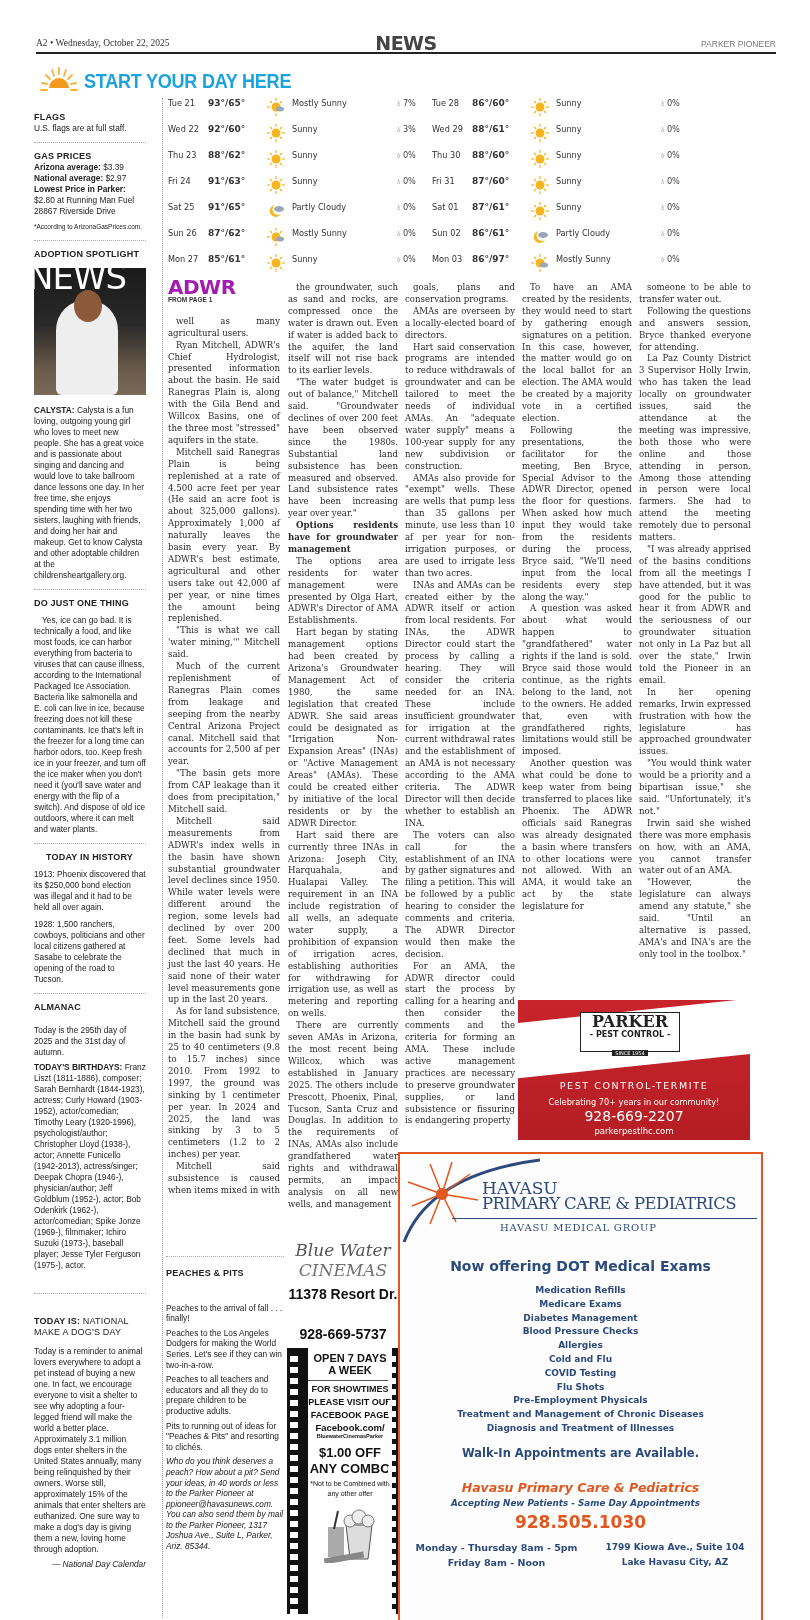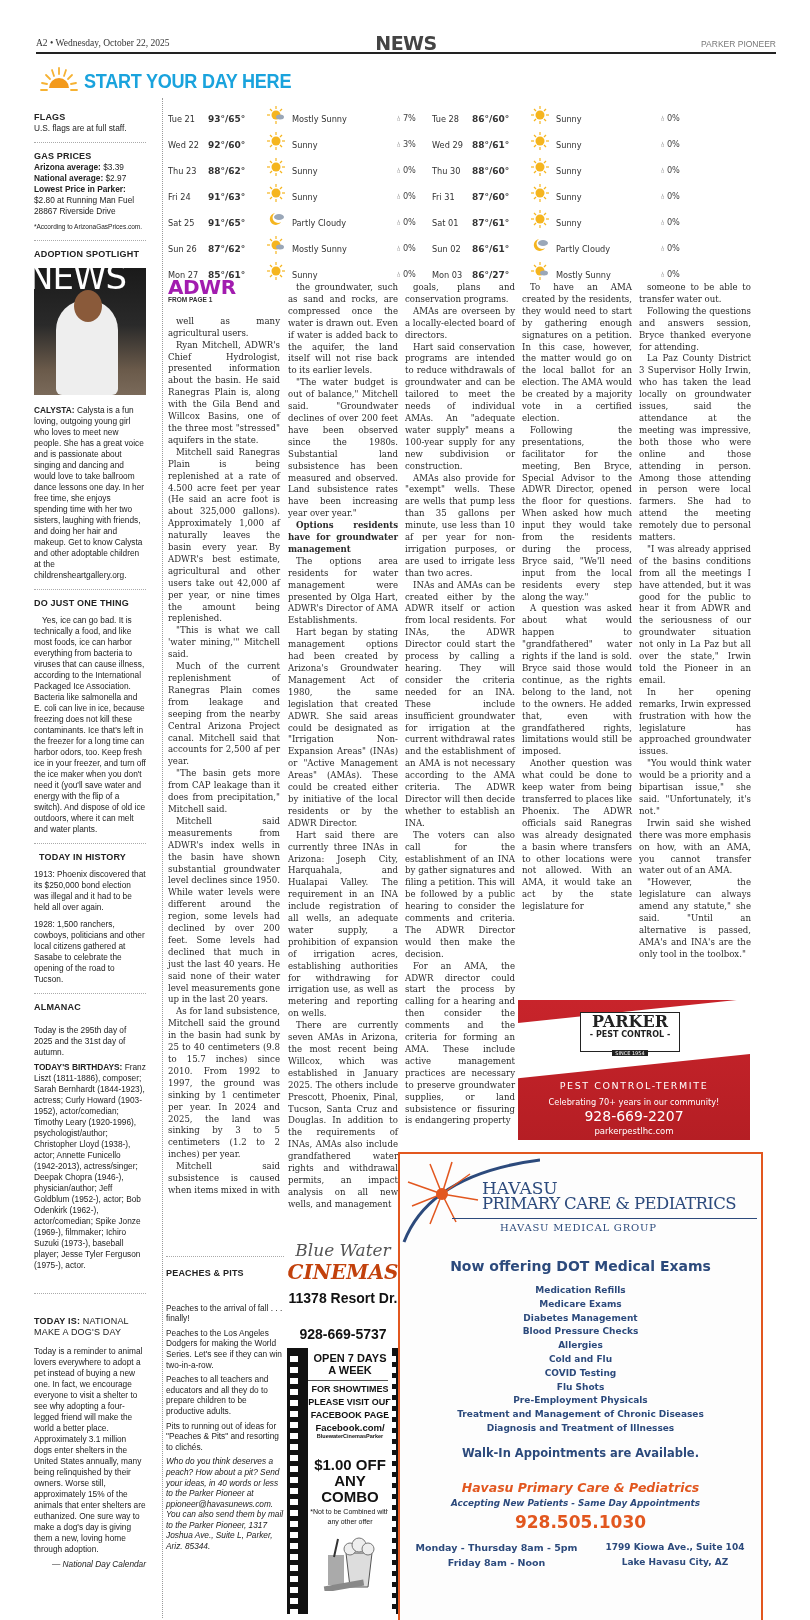--- a/index.html
+++ b/index.html
@@ -7,21 +7,21 @@
 body{position:relative;font-family:"DejaVu Serif",serif;color:#222}
 .abs{position:absolute}
 .header{left:36px;top:32px;width:740px;height:22px;border-bottom:2px solid #222}
 .hdr-left{position:absolute;left:0;top:6px;font-family:"Liberation Serif",serif;font-size:9.5px;color:#333}
 .hdr-center{position:absolute;left:0;right:0;top:0;text-align:center;font-family:"DejaVu Sans",sans-serif;font-weight:bold;font-size:19px;color:#444;letter-spacing:-0.5px}
 .hdr-right{position:absolute;right:0;top:7px;font-family:"Liberation Sans",sans-serif;font-size:8.5px;color:#777}
 .banner{left:40px;top:66px;height:30px;display:flex;align-items:center}
 .banner-title{font-family:"Liberation Sans",sans-serif;font-weight:bold;font-size:21px;color:#1aa3dd;margin-left:6px;letter-spacing:-0.3px;transform:scaleX(0.86);transform-origin:left}
 .weather{left:168px;top:98px;width:600px;height:182px;font-family:"DejaVu Sans",sans-serif;font-size:8.2px;color:#333}
 .wcol{position:absolute;top:0;width:290px}
-.wrow{height:26px;display:flex;align-items:flex-end;position:relative}
+.wrow{height:26px;display:flex;align-items:flex-start;position:relative}
 .wday{width:40px}
 .wtemp{width:52px;font-weight:bold;font-size:9px}
 .wicon{width:32px;display:flex;align-items:center;justify-content:center}
 .wcond{width:105px}
 .wprec{width:40px;color:#444}
 .vline{left:162px;top:98px;width:0;height:1520px;border-left:1px dotted #999}
 .sidebar{left:34px;top:112px;width:112px;font-family:"Liberation Sans",sans-serif;font-size:8.3px;line-height:11px;color:#222}
 .sb-h{font-weight:bold;font-size:9px;letter-spacing:0.2px}
 .sb-div{border-top:1px dotted #aaa;margin:8px 0}
 .photo{width:112px;height:127px;background:linear-gradient(180deg,#1a1a1a 0%,#2a2a2a 45%,#6a5a4a 80%,#7a6a5a 100%);position:relative;overflow:hidden;margin-top:8px}
@@ -326,21 +326,21 @@
           <svg width="18" height="18" viewBox="0 0 18 18">
             <path d="M8 3 A6 6 0 1 0 14 12 A5 5 0 0 1 8 3Z" fill="#f5b51f"></path>
             <ellipse cx="12" cy="7" rx="5" ry="3" fill="#9aa7b8"></ellipse>
           </svg>
         </span>
         <span class="wcond">Partly Cloudy</span>
         <span class="wprec"><span>💧︎</span> <span>0%</span></span>
       </div>
       <div class="wrow">
         <span class="wday">Mon 03</span>
-        <span class="wtemp">86°/27°</span>
+        <span class="wtemp">86°/97°</span>
         <span class="wicon">
           <svg width="18" height="18" viewBox="0 0 18 18">
             <g stroke="#f5b51f" stroke-width="1.2">
               <line x1="9" y1="0" x2="9" y2="3"></line>
               <line x1="0" y1="9" x2="3" y2="9"></line>
               <line x1="3" y1="3" x2="5" y2="5"></line>
               <line x1="15" y1="3" x2="13" y2="5"></line>
               <line x1="9" y1="15" x2="9" y2="18"></line>
             </g>
             <circle cx="9" cy="9" r="4.5" fill="#f5b51f"></circle>
@@ -377,21 +377,21 @@
     </div>
     <div style="margin-top:10px"><b>CALYSTA:</b> <span>Calysta is a fun loving, outgoing young girl who loves to meet new people. She has a great voice and is passionate about singing and dancing and would love to take ballroom dance lessons one day. In her free time, she enjoys spending time with her two sisters, laughing with friends, and doing her hair and makeup. Get to know Calysta and other adoptable children at the childrensheartgallery.org.</span></div>
   </div>
   <div class="sb-div"></div>
   <div>
     <div class="sb-h" style="margin:6px 0">DO JUST ONE THING</div>
     <div style="text-indent:8px">Yes, ice can go bad. It is technically a food, and like most foods, ice can harbor everything from bacteria to viruses that can cause illness, according to the International Packaged Ice Association. Bacteria like salmonella and E. coli can live in ice, because freezing does not kill these contaminants. Ice that's left in the freezer for a long time can harbor odors, too. Keep fresh ice in your freezer, and turn off the ice maker when you don't need it (you'll save water and energy with the flip of a switch). And dispose of old ice outdoors, where it can melt and water plants.</div>
   </div>
   <div class="sb-div"></div>
   <div>
-    <div class="sb-h" style="margin:6px 5px">TODAY IN HISTORY</div>
+    <div class="sb-h" style="margin:6px 12px">TODAY IN HISTORY</div>
     <div style="margin-bottom:6px">1913: Phoenix discovered that its $250,000 bond election was illegal and it had to be held all over again.</div>
     <div>1928: 1,500 ranchers, cowboys, politicians and other local citizens gathered at Sasabe to celebrate the opening of the road to Tucson.</div>
   </div>
   <div class="sb-div"></div>
   <div>
     <div class="sb-h" style="margin:6px 0 12px">ALMANAC</div>
     <div style="margin-bottom:4px">Today is the 295th day of 2025 and the 31st day of autumn.</div>
     <div><b>TODAY'S BIRTHDAYS:</b> <span>Franz Liszt (1811-1886), composer; Sarah Bernhardt (1844-1923), actress; Curly Howard (1903-1952), actor/comedian; Timothy Leary (1920-1996), psychologist/author; Christopher Lloyd (1938-), actor; Annette Funicello (1942-2013), actress/singer; Deepak Chopra (1946-), physician/author; Jeff Goldblum (1952-), actor; Bob Odenkirk (1962-), actor/comedian; Spike Jonze (1969-), filmmaker; Ichiro Suzuki (1973-), baseball player; Jesse Tyler Ferguson (1975-), actor.</span></div>
   </div>
   <div class="sb-div" style="margin:22px 0"></div>
@@ -468,30 +468,30 @@
   <p>Peaches to the arrival of fall . . . finally!</p>
   <p>Peaches to the Los Angeles Dodgers for making the World Series. Let's see if they can win two-in-a-row.</p>
   <p>Peaches to all teachers and educators and all they do to prepare children to be productive adults.</p>
   <p>Pits to running out of ideas for "Peaches &amp; Pits" and resorting to clichés.</p>
   <p style="font-style:italic">Who do you think deserves a peach? How about a pit? Send your ideas, in 40 words or less to the Parker Pioneer at ppioneer@havasunews.com. You can also send them by mail to the Parker Pioneer, 1317 Joshua Ave., Suite L, Parker, Ariz. 85344.</p>
 </div>
 
 <div class="abs cinema">
   <div class="cinema-inner">
     <div style="font-family:'DejaVu Serif',serif;font-style:italic;font-size:17px;color:#555;margin-top:14px">Blue Water</div>
-    <div style="font-family:'DejaVu Serif',serif;font-style:italic;font-size:20px;color:#c2410c;font-weight:bold">CINEMAS</div>
+    <div style="font-family:'DejaVu Serif',serif;font-style:italic;font-size:17px;color:#737373;font-weight:normal">CINEMAS</div>
     <div style="font-weight:bold;font-size:14px;margin-top:6px">11378 Resort Dr.</div>
   </div>
   <div style="position:absolute;left:0;right:0;top:94px;height:28px;background:#fff;font-weight:bold;font-size:14px;line-height:28px">928-669-5737</div>
   <div class="cinema-body" style="top:122px">
     <div style="font-weight:bold;font-size:11px;line-height:12px;padding:4px 4px;border-bottom:1px solid #555">OPEN 7 DAYS A WEEK</div>
     <div style="font-weight:bold;font-size:9px;line-height:13px;margin-top:2px">FOR SHOWTIMES PLEASE VISIT OUR FACEBOOK PAGE</div>
     <div style="font-weight:bold;font-size:9.5px">Facebook.com/</div>
     <div style="font-weight:bold;font-size:5.5px">BluewaterCinemasParker</div>
-    <div style="font-weight:bold;font-size:15px;line-height:16px;margin-top:18px">$1.00 OFF ANY COMBO</div>
+    <div style="font-weight:bold;font-size:13px;line-height:16px;margin-top:6px">$1.00 OFF ANY COMBO</div>
     <div style="font-size:7px;line-height:10px;margin-top:2px">*Not to be Combined with any other offer</div>
     <div style="margin-top:6px">
       <svg width="60" height="58" viewBox="0 0 60 58">
         <rect x="8" y="22" width="16" height="30" fill="#aaa"></rect>
           <line x1="18" y1="6" x2="14" y2="24" stroke="#333" stroke-width="2"></line>
         <polygon points="26,20 52,20 48,54 30,54" fill="#ddd" stroke="#555"></polygon>
         <circle cx="30" cy="16" r="6" fill="#eee" stroke="#777"></circle>
           <circle cx="39" cy="12" r="7" fill="#eee" stroke="#777"></circle>
           <circle cx="48" cy="16" r="6" fill="#eee" stroke="#777"></circle>
         <rect x="4" y="50" width="40" height="6" fill="#888" transform="rotate(-10 24 53)"></rect>

